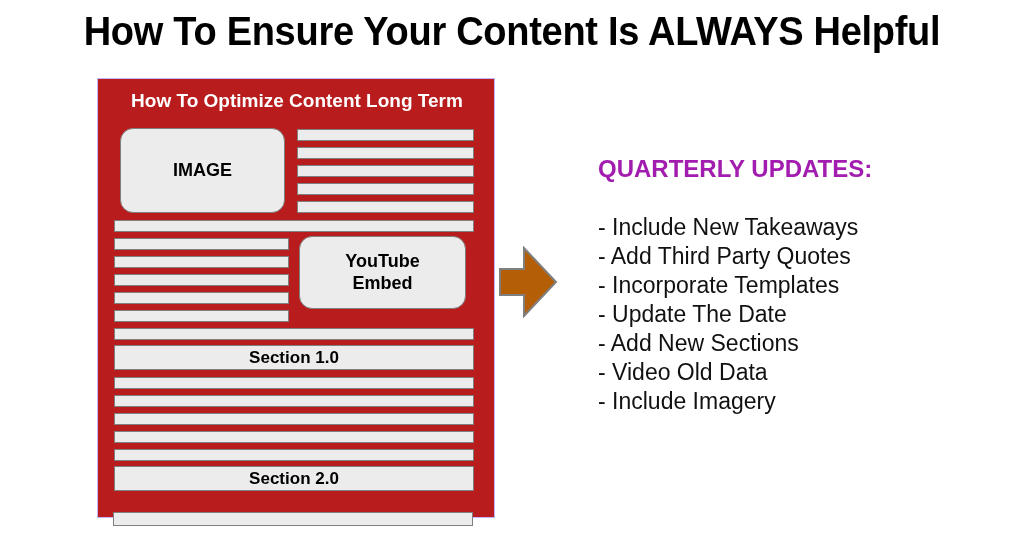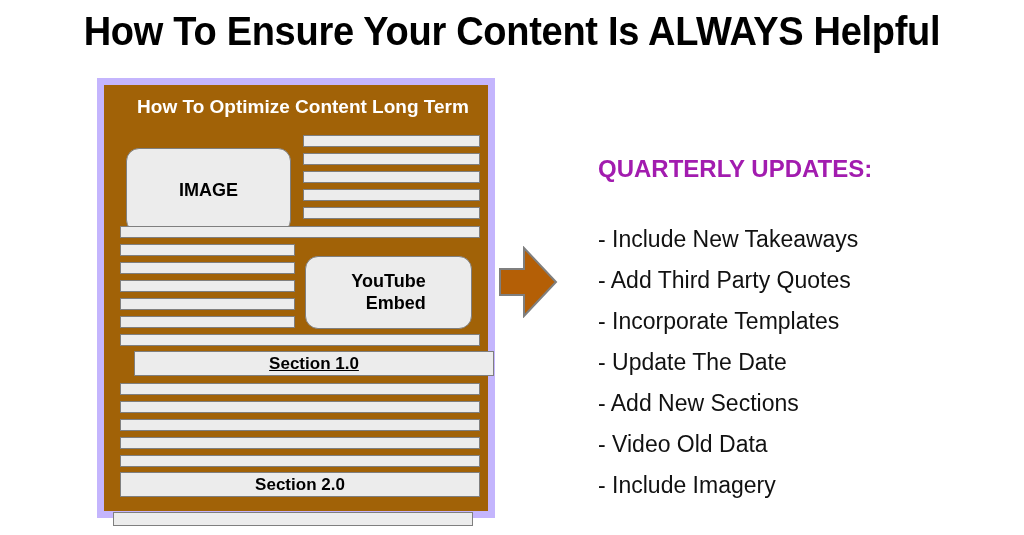--- a/index.html
+++ b/index.html
@@ -32,22 +32,22 @@
     transform: scaleX(0.95);
   }
 
   
   #doc-panel {
     position: absolute;
     left: 97px;
     top: 78px;
     width: 398px;
     height: 440px;
-    background: #a16207;
-    border: 7px solid #c4b5fd;
+    background: #b91c1c;
+    border: 1px solid #c4b5fd;
     box-sizing: border-box;
   }
   #doc-panel-title {
     position: absolute;
     left: 0;
     top: 11px;
     width: 398px;
     text-align: center;
     color: #ffffff;
     font-weight: bold;
@@ -70,21 +70,20 @@
     border-radius: 13px;
     box-sizing: border-box;
     display: flex;
     align-items: center;
     justify-content: center;
     text-align: center;
     color: #000000;
     font-weight: bold;
     font-size: 18px;
     line-height: 1.18;
-    margin-top: 14px;
   }
   .section-bar {
     display: flex;
     align-items: center;
     justify-content: center;
     color: #000000;
     font-weight: bold;
     font-size: 17px;
   }
 
@@ -114,21 +113,20 @@
     width: 400px;
     margin: 0;
     padding: 0;
     list-style: none;
   }
   #updates-list li {
     font-size: 23px;
     color: #111111;
     line-height: 29px;
     white-space: nowrap;
-    margin-top: 12px;
   }
 </style>
 </head>
 <body>
 
 <div id="main-title">How To Ensure Your Content Is ALWAYS Helpful</div>
 
 <div id="doc-panel">
 
   <div id="doc-panel-title">How To Optimize Content Long Term</div>
@@ -138,36 +136,36 @@
   </div>
 
   <div class="bar" style="left:199px; top:50px;  width:177px; height:12px;"></div>
   <div class="bar" style="left:199px; top:68px;  width:177px; height:12px;"></div>
   <div class="bar" style="left:199px; top:86px;  width:177px; height:12px;"></div>
   <div class="bar" style="left:199px; top:104px; width:177px; height:12px;"></div>
   <div class="bar" style="left:199px; top:122px; width:177px; height:12px;"></div>
 
   <div class="bar" style="left:16px; top:141px; width:360px; height:12px;"></div>
 
-  <div class="media-box" style="left:201px; top:157px; width:167px; height:73px;text-align:right;">
+  <div class="media-box" style="left:201px; top:157px; width:167px; height:73px;">
     <span>
       <span>YouTube</span><br>
       <span>Embed</span>
     </span>
   </div>
 
   <div class="bar" style="left:16px; top:159px; width:175px; height:12px;"></div>
   <div class="bar" style="left:16px; top:177px; width:175px; height:12px;"></div>
   <div class="bar" style="left:16px; top:195px; width:175px; height:12px;"></div>
   <div class="bar" style="left:16px; top:213px; width:175px; height:12px;"></div>
   <div class="bar" style="left:16px; top:231px; width:175px; height:12px;"></div>
 
   <div class="bar" style="left:16px; top:249px; width:360px; height:12px;"></div>
 
-  <div class="bar section-bar" style="left:30px; top:266px; width:360px; height:25px;text-decoration:underline;">
+  <div class="bar section-bar" style="left:16px; top:266px; width:360px; height:25px;">
     <span>Section 1.0</span>
   </div>
 
   <div class="bar" style="left:16px; top:298px; width:360px; height:12px;"></div>
   <div class="bar" style="left:16px; top:316px; width:360px; height:12px;"></div>
   <div class="bar" style="left:16px; top:334px; width:360px; height:12px;"></div>
   <div class="bar" style="left:16px; top:352px; width:360px; height:12px;"></div>
   <div class="bar" style="left:16px; top:370px; width:360px; height:12px;"></div>
 
   <div class="bar section-bar" style="left:16px; top:387px; width:360px; height:25px;">

